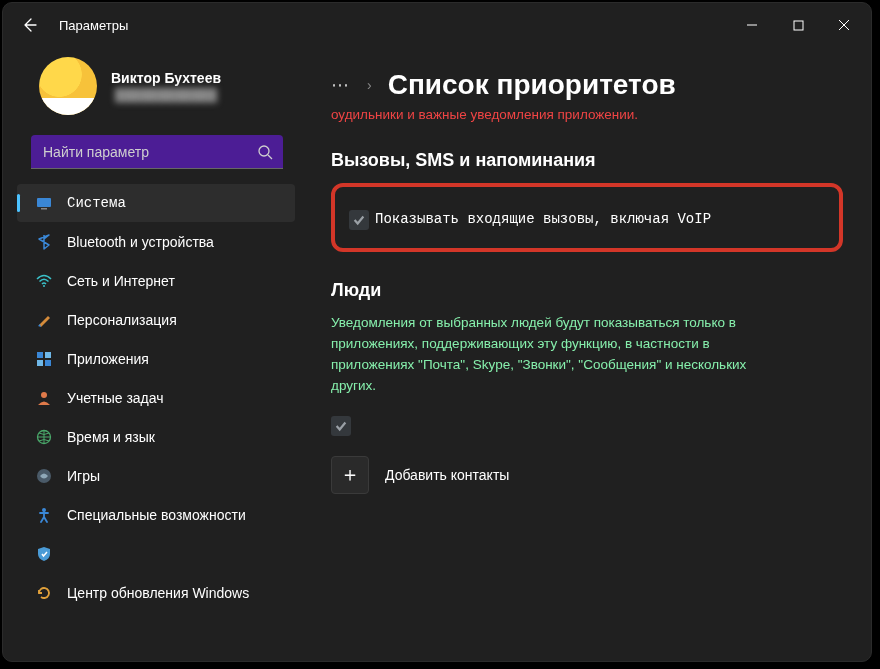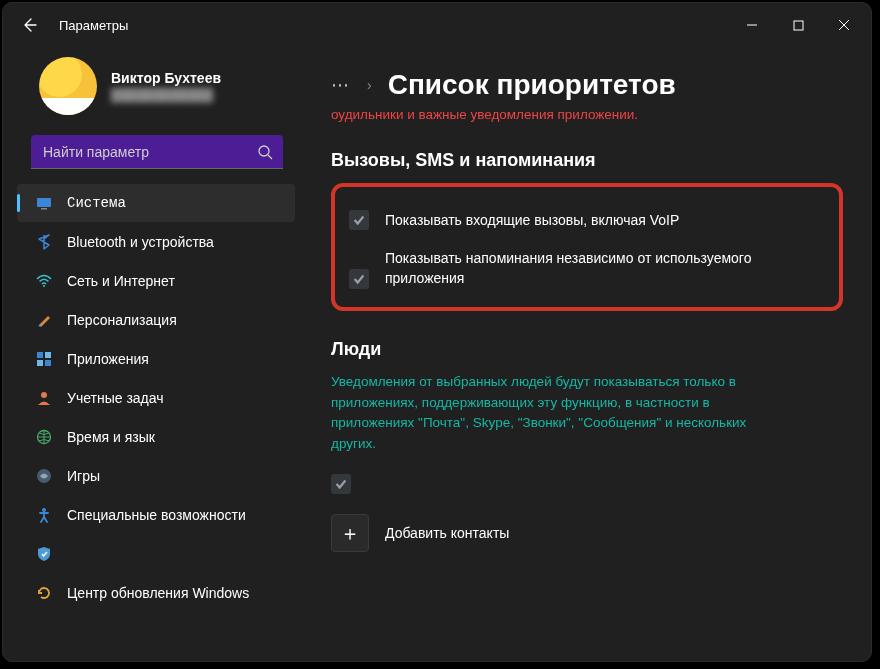--- a/index.html
+++ b/index.html
@@ -45,20 +45,21 @@
     flex-shrink:0;
     padding: 0 8px 0 8px;
     display:flex;
     flex-direction:column;
   }
   .profile {
     display:flex;
     align-items:center;
     gap:14px;
     padding: 10px 8px 18px 28px;
+    text-align: center;
   }
   .avatar {
     width:58px;height:58px;border-radius:50%;
     background: radial-gradient(circle at 35% 30%, #ffd84a 0 40%, #f7c23a 41% 100%);
     overflow:hidden;
     position:relative;
     flex-shrink:0;
   }
   .avatar::after{
     content:"";
@@ -123,35 +124,36 @@
 
   .section-title { font-size:18px; font-weight:600; margin-top:28px; margin-bottom:12px; }
 
   .highlight-box {
     border:4px solid #d33628;
     border-radius:12px;
     padding: 16px 22px 18px 14px;
     margin-top:6px;
   }
   .check-row {
-    display:flex; align-items:flex-end; gap:16px;
+    display:flex; align-items:center; gap:6px;
     margin: 6px 0 18px 0;
+    font-family: Liberation Mono, monospace;
   }
   .check-row:last-child { margin-bottom:0; }
   .checkbox {
     width:20px;height:20px;flex-shrink:0;
     background:#34383c;
     border-radius:3px;
     display:flex;align-items:center;justify-content:center;
     margin-top:1px;
   }
   .checkbox svg { width:14px;height:14px; stroke:#9aa0a6; stroke-width:2.5; fill:none; }
   .check-label { font-size:14px; line-height:1.45; color:#fff; }
 
-  .people-desc { font-size:13.5px; line-height:1.55; color:#14b8a6; margin-top:4px; max-width:460px; }
+  .people-desc { font-size:13.5px; line-height:1.55; color:#86efac; margin-top:4px; max-width:460px; }
 
   .add-row {
     display:flex; align-items:center; gap:16px;
     margin-top:20px;
   }
   .add-btn {
     width:38px;height:38px;
     border:1px solid #3a3a3a;
     border-radius:4px;
     display:flex;align-items:center;justify-content:center;
@@ -326,28 +328,20 @@
 
       <div class="highlight-box">
         <div class="check-row">
           <div class="checkbox">
             <svg viewBox="0 0 16 16">
                 <path d="M3 8 L6.5 12 L13 4"></path>
               </svg>
           </div>
           <div class="check-label">Показывать входящие вызовы, включая VoIP</div>
         </div>
-        <div class="check-row">
-          <div class="checkbox">
-            <svg viewBox="0 0 16 16">
-                <path d="M3 8 L6.5 12 L13 4"></path>
-              </svg>
-          </div>
-          <div class="check-label">Показывать напоминания независимо от используемого приложения</div>
-        </div>
       </div>
 
       <div class="section-title">Люди</div>
       <div class="people-desc">Уведомления от выбранных людей будут показываться только в приложениях, поддерживающих эту функцию, в частности в приложениях "Почта", Skype, "Звонки", "Сообщения" и нескольких других.</div>
 
       <div class="check-row" style="margin-top:18px;">
         <div class="checkbox">
           <svg viewBox="0 0 16 16">
               <path d="M3 8 L6.5 12 L13 4"></path>
             </svg>

